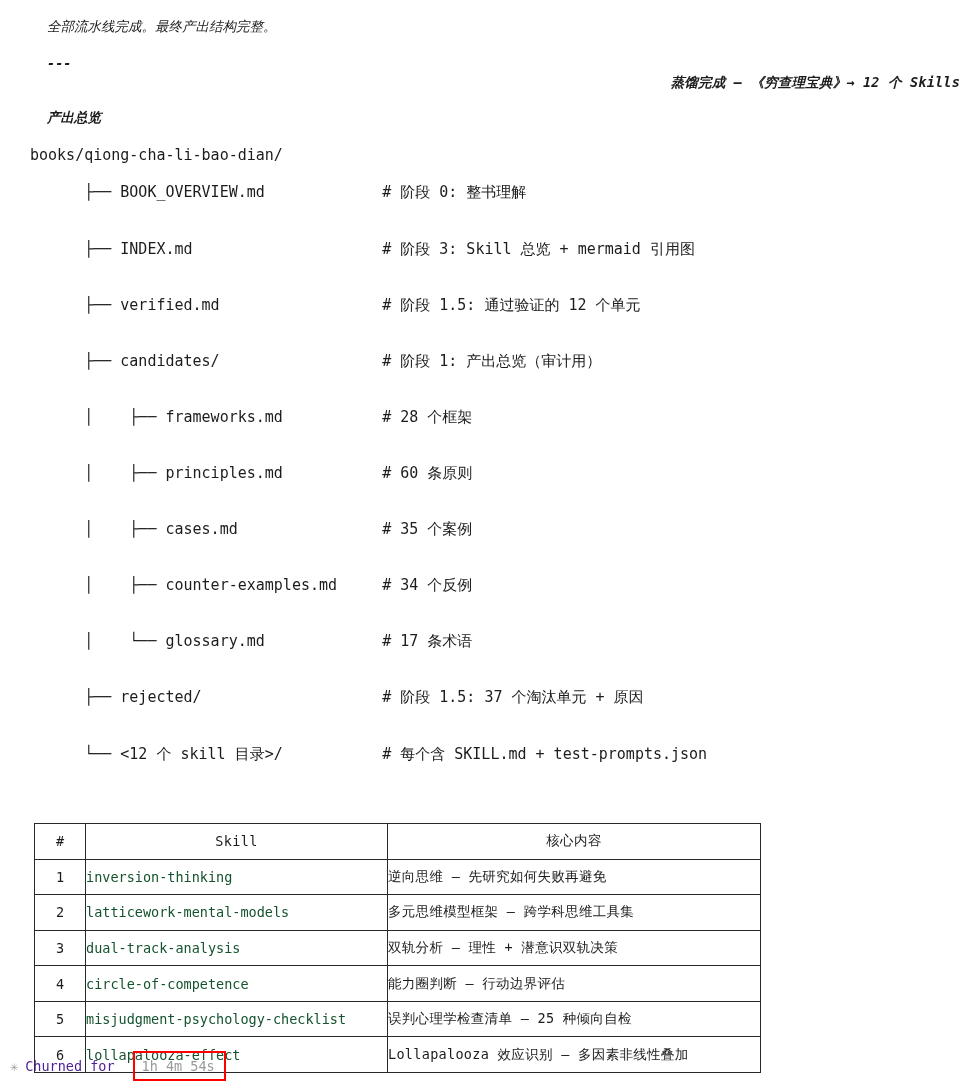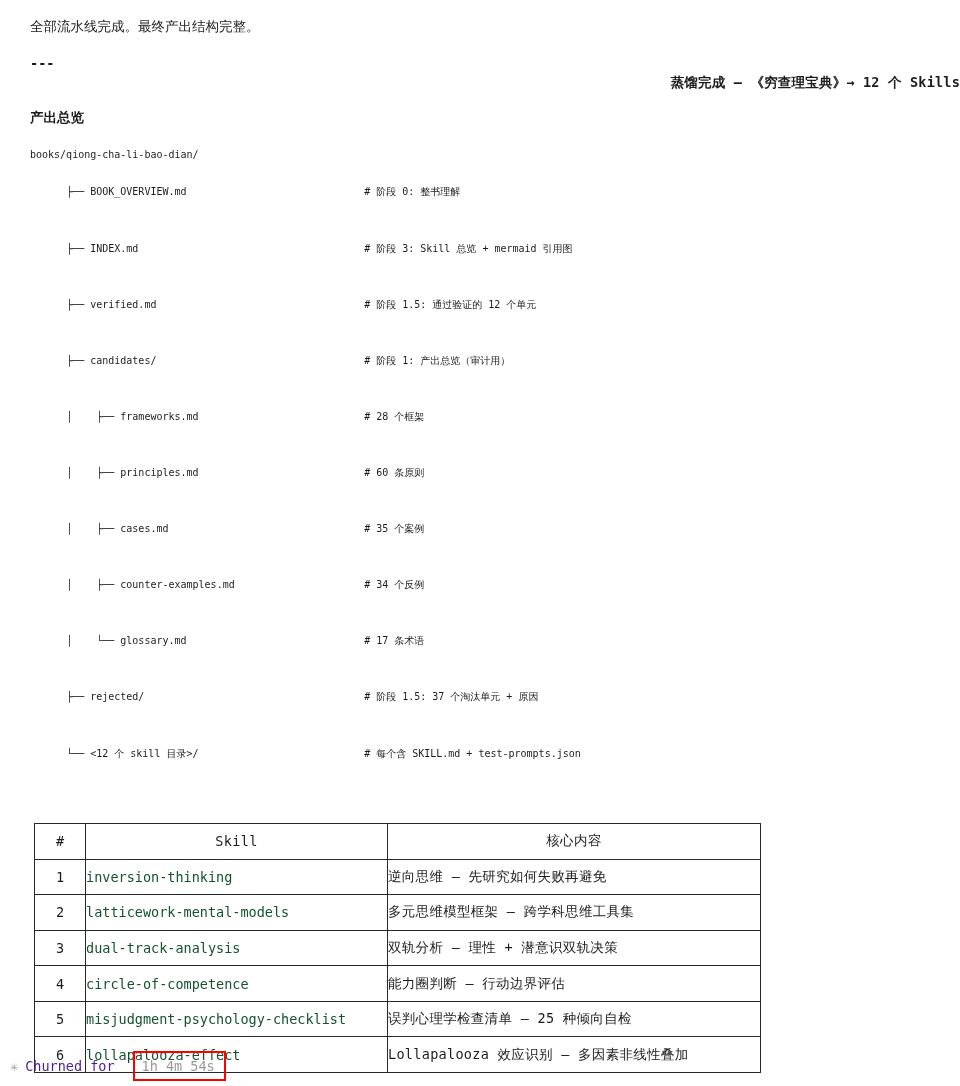--- a/index.html
+++ b/index.html
@@ -18,21 +18,22 @@
     overflow: hidden;
     -webkit-font-smoothing: antialiased;
   }
 
   .page {
     padding: 14px 0 0 0;
     box-sizing: border-box;
   }
 
   .indent {
-    padding-left: 30px;
+    padding-left: 47px;
+    font-style: italic;
   }
 
   .para {
     line-height: 24px;
     white-space: pre-wrap;
   }
 
   .spacer-sm { height: 12px; }
   .spacer-md { height: 18px; }
 
@@ -60,21 +61,21 @@
 
   
   .tree {
     padding-left: 30px;
     margin-top: 18px;
   }
   .tree-row {
     display: block;
     line-height: 18.7px;
     white-space: pre;
-    font-size: 10px;
+    font-size: 15px;
   }
   .tree-path {
     display: inline-block;
     width: 270px;
     white-space: pre;
   }
   .tree-comment {
     white-space: pre;
     margin-left: 28px;
   }

